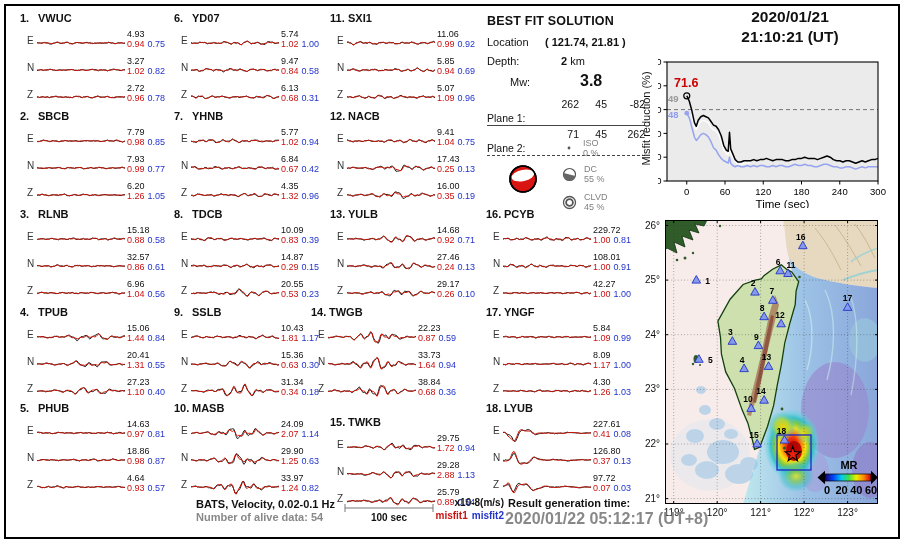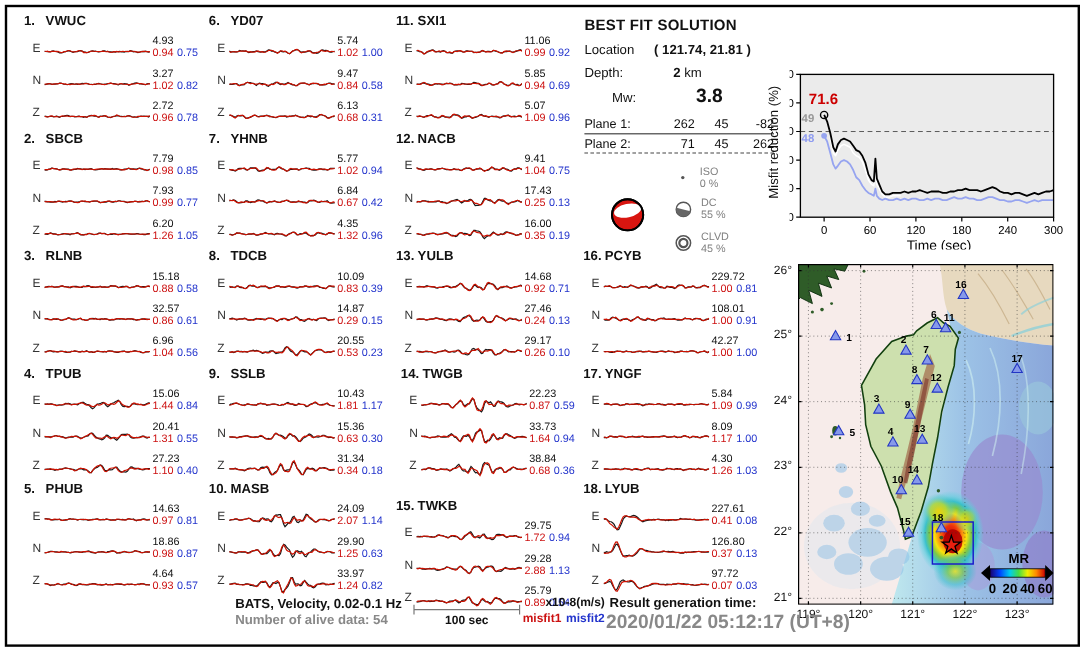--- a/index.html
+++ b/index.html
@@ -22,21 +22,21 @@
   .bf-title{position:absolute;left:1px;top:2px;font-size:12.5px;font-weight:bold;letter-spacing:.2px;}
   .bf-row{position:absolute;left:1px;white-space:nowrap;}
   .bf-loc{top:24px;} .bf-dep{top:43px;} .bf-mw{top:60px;margin-left:23px;}
   .bf-label{display:inline-block;width:58px;}
   .bold{font-weight:bold;}
   .mw-val{font-size:16px;font-weight:bold;margin-left:12px;}
   .dep-val{font-weight:bold;margin-left:16px;}
   .bf-table{position:absolute;left:1px;top:84px;width:158px;font-size:10.5px;}
   .bf-tr{display:grid;grid-template-columns:54px 38px 28px 38px;padding:2px 0 1px 0;}
   .bf-tr span{text-align:right;}
-  .bf-tr .rowlab{text-align:left;}
+  .bf-tr .rowlab{text-align:left;margin-top:14px;}
   .bf-head{border-bottom:1px dashed #444;}
   .bf-p1{border-bottom:1px solid #444;}
   .bf-p2{border-bottom:1px dashed #444;}
   .mech-row{position:absolute;left:76px;white-space:nowrap;}
   .mech-txt{display:inline-block;vertical-align:middle;font-size:9px;line-height:10px;color:#808080;margin-left:4px;}
   .ballwrap{position:absolute;left:18px;top:148px;}
   
   .plot-title{position:absolute;left:690px;width:200px;text-align:center;font-size:15.5px;font-weight:bold;}
   .pt1{top:8px;} .pt2{top:28px;}
   .ylab{position:absolute;left:570px;top:112px;width:152px;height:13px;text-align:center;
@@ -524,21 +524,21 @@
           <svg class="trace" width="88" height="26">
             <polyline points="0.0,13.5 1.3,14.1 2.5,13.8 3.8,14.0 5.0,14.5 6.3,14.2 7.5,13.8 8.8,14.0 10.1,14.2 11.3,14.0 12.6,14.1 13.8,14.5 15.1,14.9 16.3,15.0 17.6,14.3 18.9,14.1 20.1,14.0 21.4,13.8 22.6,13.3 23.9,12.7 25.1,13.4 26.4,14.0 27.7,14.5 28.9,14.1 30.2,14.0 31.4,14.4 32.7,14.1 33.9,12.9 35.2,12.7 36.5,13.7 37.7,15.3 39.0,15.8 40.2,15.9 41.5,16.6 42.7,16.8 44.0,16.0 45.3,13.9 46.5,11.8 47.8,11.4 49.0,12.3 50.3,12.1 51.5,12.6 52.8,13.8 54.1,15.6 55.3,15.3 56.6,13.1 57.8,12.1 59.1,12.6 60.3,12.4 61.6,12.4 62.9,13.3 64.1,15.2 65.4,16.8 66.6,16.8 67.9,15.7 69.1,15.4 70.4,14.8 71.7,13.9 72.9,12.6 74.2,12.5 75.4,13.1 76.7,14.2 77.9,14.0 79.2,14.1 80.5,14.0 81.7,14.4 83.0,13.9 84.2,12.8 85.5,13.0 86.7,13.6 88.0,13.9" fill="none" stroke="#1a1a1a" stroke-width="1"></polyline>
             <polyline points="0.0,14.0 1.3,13.7 2.5,14.4 3.8,14.4 5.0,14.4 6.3,14.0 7.5,13.7 8.8,13.5 10.1,13.9 11.3,13.9 12.6,14.2 13.8,14.8 15.1,15.1 16.3,15.0 17.6,14.4 18.9,14.0 20.1,13.7 21.4,13.4 22.6,13.4 23.9,13.2 25.1,13.5 26.4,14.4 27.7,14.5 28.9,14.0 30.2,13.7 31.4,13.6 32.7,13.6 33.9,13.2 35.2,13.3 36.5,14.4 37.7,15.5 39.0,15.8 40.2,15.3 41.5,15.0 42.7,15.9 44.0,15.4 45.3,13.9 46.5,13.1 47.8,12.9 49.0,12.9 50.3,12.2 51.5,11.5 52.8,12.9 54.1,14.4 55.3,14.7 56.6,13.8 57.8,13.3 59.1,13.6 60.3,13.2 61.6,12.7 62.9,12.6 64.1,14.3 65.4,16.2 66.6,16.6 67.9,15.9 69.1,16.0 70.4,15.3 71.7,14.0 72.9,12.6 74.2,12.1 75.4,13.0 76.7,13.6 77.9,14.1 79.2,14.5 80.5,14.3 81.7,14.3 83.0,13.7 84.2,13.0 85.5,12.9 86.7,13.1 88.0,13.9" fill="none" stroke="#cc1100" stroke-width="1"></polyline>
           </svg>
           <div class="nums">
             <div class="amp">29.17</div>
             <div><span class="m1">0.26</span><span class="m2">0.10</span></div>
           </div>
         </div>
       </div>
-      <div class="station" style="left: 332px; top: 306px;">
+      <div class="station" style="left: 309px; top: 306px;">
         <div class="st-title"><span class="st-num">14.</span><span class="st-name">TWGB</span></div>
         <div class="comp" style="top: 16px;">
           <span class="comp-label">E</span>
           <svg class="trace" width="88" height="26">
             <polyline points="0.0,14.9 1.3,14.8 2.5,14.4 3.8,14.4 5.0,14.1 6.3,13.7 7.5,13.2 8.8,13.2 10.1,13.4 11.3,13.8 12.6,14.0 13.8,14.0 15.1,14.4 16.3,13.9 17.6,13.3 18.9,13.4 20.1,13.8 21.4,13.6 22.6,14.0 23.9,15.1 25.1,16.4 26.4,16.7 27.7,15.4 28.9,14.2 30.2,13.3 31.4,12.0 32.7,11.1 33.9,11.5 35.2,14.2 36.5,15.2 37.7,14.3 39.0,13.3 40.2,13.5 41.5,11.4 42.7,9.2 44.0,10.2 45.3,14.5 46.5,17.0 47.8,18.1 49.0,19.3 50.3,20.3 51.5,18.1 52.8,13.1 54.1,11.2 55.3,12.0 56.6,12.7 57.8,11.9 59.1,13.6 60.3,15.6 61.6,15.5 62.9,12.9 64.1,11.2 65.4,11.6 66.6,11.9 67.9,12.3 69.1,13.1 70.4,15.3 71.7,16.0 72.9,16.0 74.2,15.2 75.4,14.9 76.7,14.4 77.9,13.5 79.2,13.1 80.5,13.9 81.7,14.3 83.0,14.0 84.2,14.1 85.5,14.2 86.7,14.0 88.0,13.1" fill="none" stroke="#1a1a1a" stroke-width="1"></polyline>
             <polyline points="0.0,14.2 1.3,14.6 2.5,14.3 3.8,14.2 5.0,14.3 6.3,13.9 7.5,13.6 8.8,13.2 10.1,13.7 11.3,13.4 12.6,13.5 13.8,14.2 15.1,14.6 16.3,14.3 17.6,13.5 18.9,13.4 20.1,13.5 21.4,13.4 22.6,13.6 23.9,14.8 25.1,16.6 26.4,17.0 27.7,15.8 28.9,14.1 30.2,13.2 31.4,11.5 32.7,10.5 33.9,12.0 35.2,14.9 36.5,16.1 37.7,15.1 39.0,13.9 40.2,12.9 41.5,10.4 42.7,8.6 44.0,10.0 45.3,15.1 46.5,18.5 47.8,19.2 49.0,19.0 50.3,18.7 51.5,15.7 52.8,11.6 54.1,10.9 55.3,12.7 56.6,14.2 57.8,13.9 59.1,14.1 60.3,15.1 61.6,14.2 62.9,12.2 64.1,11.5 65.4,12.6 66.6,13.4 67.9,13.4 69.1,13.8 70.4,14.8 71.7,15.6 72.9,14.6 74.2,14.6 75.4,14.7 76.7,14.5 77.9,14.1 79.2,13.6 80.5,13.8 81.7,13.7 83.0,14.0 84.2,14.0 85.5,14.4 86.7,14.0 88.0,13.7" fill="none" stroke="#cc1100" stroke-width="1"></polyline>
           </svg>
           <div class="nums">
             <div class="amp">22.23</div>
             <div><span class="m1">0.87</span><span class="m2">0.59</span></div>
@@ -760,20 +760,22 @@
     </div>
     <div class="mech-row" style="top:180px;">
       <svg width="15" height="15" viewBox="0 0 15 15" style="vertical-align:middle">
         <circle cx="7.5" cy="7.5" r="6" fill="#fff" stroke="#555" stroke-width="1.3"></circle>
         <circle cx="7.5" cy="7.5" r="3.4" fill="none" stroke="#555" stroke-width="1.8"></circle>
       </svg>
       <span class="mech-txt"><span>CLVD</span><br><span>45 %</span></span>
     </div>
   </div>
 
+  <div class="plot-title pt1">2020/01/21</div>
+  <div class="plot-title pt2">21:10:21  (UT)</div>
   <div class="ylab">Misfit reduction (%)</div>
   <svg id="misfit-svg" style="position:absolute;left:658px;top:56px;" width="232" height="152" viewBox="0 0 232 152">
       <rect x="9" y="6" width="211" height="119" fill="#ebebeb"></rect>
       <line x1="9" y1="53.599999999999994" x2="220" y2="53.599999999999994" stroke="#555" stroke-width="0.8" stroke-dasharray="4,3"></line>
       <polyline points="33.9,58.4 36.4,71.5 38.3,73.8 40.2,69.1 42.8,65.5 45.3,64.3 47.9,65.5 50.4,66.7 53.0,71.5 55.5,73.8 58.1,75.0 60.6,78.6 63.2,85.7 65.7,94.1 68.3,97.6 70.2,98.8 71.5,83.3 72.7,97.6 74.7,101.2 77.2,106.0 79.8,108.3 82.9,108.3 86.1,107.2 89.3,107.2 92.5,107.2" fill="none" stroke="#ffffff" stroke-width="1.3" stroke-linejoin="round"></polyline>
       <polyline points="28.8,57.2 31.3,61.9 33.9,71.5 36.4,81.0 38.3,84.5 40.2,82.2 42.8,78.6 45.3,77.4 47.9,78.6 50.4,81.0 53.0,85.7 55.5,91.7 58.1,94.1 60.6,98.8 63.2,102.4 65.7,104.8 68.3,106.0 70.2,107.2 71.5,101.2 72.7,107.2 74.7,109.5 77.2,110.7 79.8,109.5 82.9,110.7 86.1,110.7 89.3,109.5 92.5,110.7 95.7,109.5 98.9,110.7 102.1,109.5 105.3,109.5 108.4,110.7 111.6,110.7 114.8,109.5 118.0,110.7 121.2,109.5 124.4,109.5 127.6,110.7 130.8,110.7 133.9,109.5 137.1,108.3 140.3,109.5 143.5,109.5 146.7,108.3 149.9,109.5 153.1,109.5 156.3,110.7 159.4,110.7 162.6,109.5 165.8,108.3 169.0,108.3 172.2,109.5 175.4,110.7 178.6,110.7 181.8,111.9 184.9,111.9 188.1,110.7 191.3,110.7 194.5,111.9 197.7,113.1 200.9,111.9 204.1,110.7 207.3,111.9 210.4,110.7 213.6,110.7 216.8,110.7 220.0,110.7" fill="none" stroke="#96a4f0" stroke-width="1.5" stroke-linejoin="round"></polyline>
       <polyline points="28.8,39.8 31.3,45.3 33.9,54.8 36.4,66.7 38.3,70.3 40.2,64.3 42.8,60.7 45.3,59.5 47.9,60.7 50.4,61.9 53.0,65.5 55.5,69.1 58.1,70.3 60.6,73.8 63.2,79.8 65.7,89.3 68.3,94.1 70.2,95.3 71.5,76.2 72.7,92.9 74.7,97.6 77.2,103.6 79.8,106.0 82.9,106.0 86.1,104.8 89.3,104.8 92.5,104.8 95.7,103.6 98.9,104.8 102.1,103.6 105.3,103.6 108.4,102.4 111.6,103.6 114.8,104.8 118.0,103.6 121.2,103.6 124.4,103.6 127.6,104.8 130.8,104.8 133.9,103.6 137.1,103.6 140.3,102.4 143.5,102.4 146.7,101.2 149.9,102.4 153.1,102.4 156.3,102.4 159.4,103.6 162.6,102.4 165.8,101.2 169.0,100.0 172.2,101.2 175.4,103.6 178.6,104.8 181.8,104.8 184.9,106.0 188.1,104.8 191.3,104.8 194.5,106.0 197.7,107.2 200.9,106.0 204.1,104.8 207.3,106.0 210.4,104.8 213.6,103.6 216.8,103.6 220.0,102.4" fill="none" stroke="#000000" stroke-width="1.5" stroke-linejoin="round"></polyline>
       <circle cx="28.761329305135952" cy="39.79600000000001" r="3" fill="none" stroke="#000" stroke-width="1.2"></circle>
       <circle cx="28.761329305135952" cy="57.17" r="2.4" fill="#96a4f0"></circle>
       <text x="16" y="31" fill="#cc0000" font-size="12.5" font-family="Liberation Sans, sans-serif" text-anchor="start" font-weight="bold">71.6</text>

